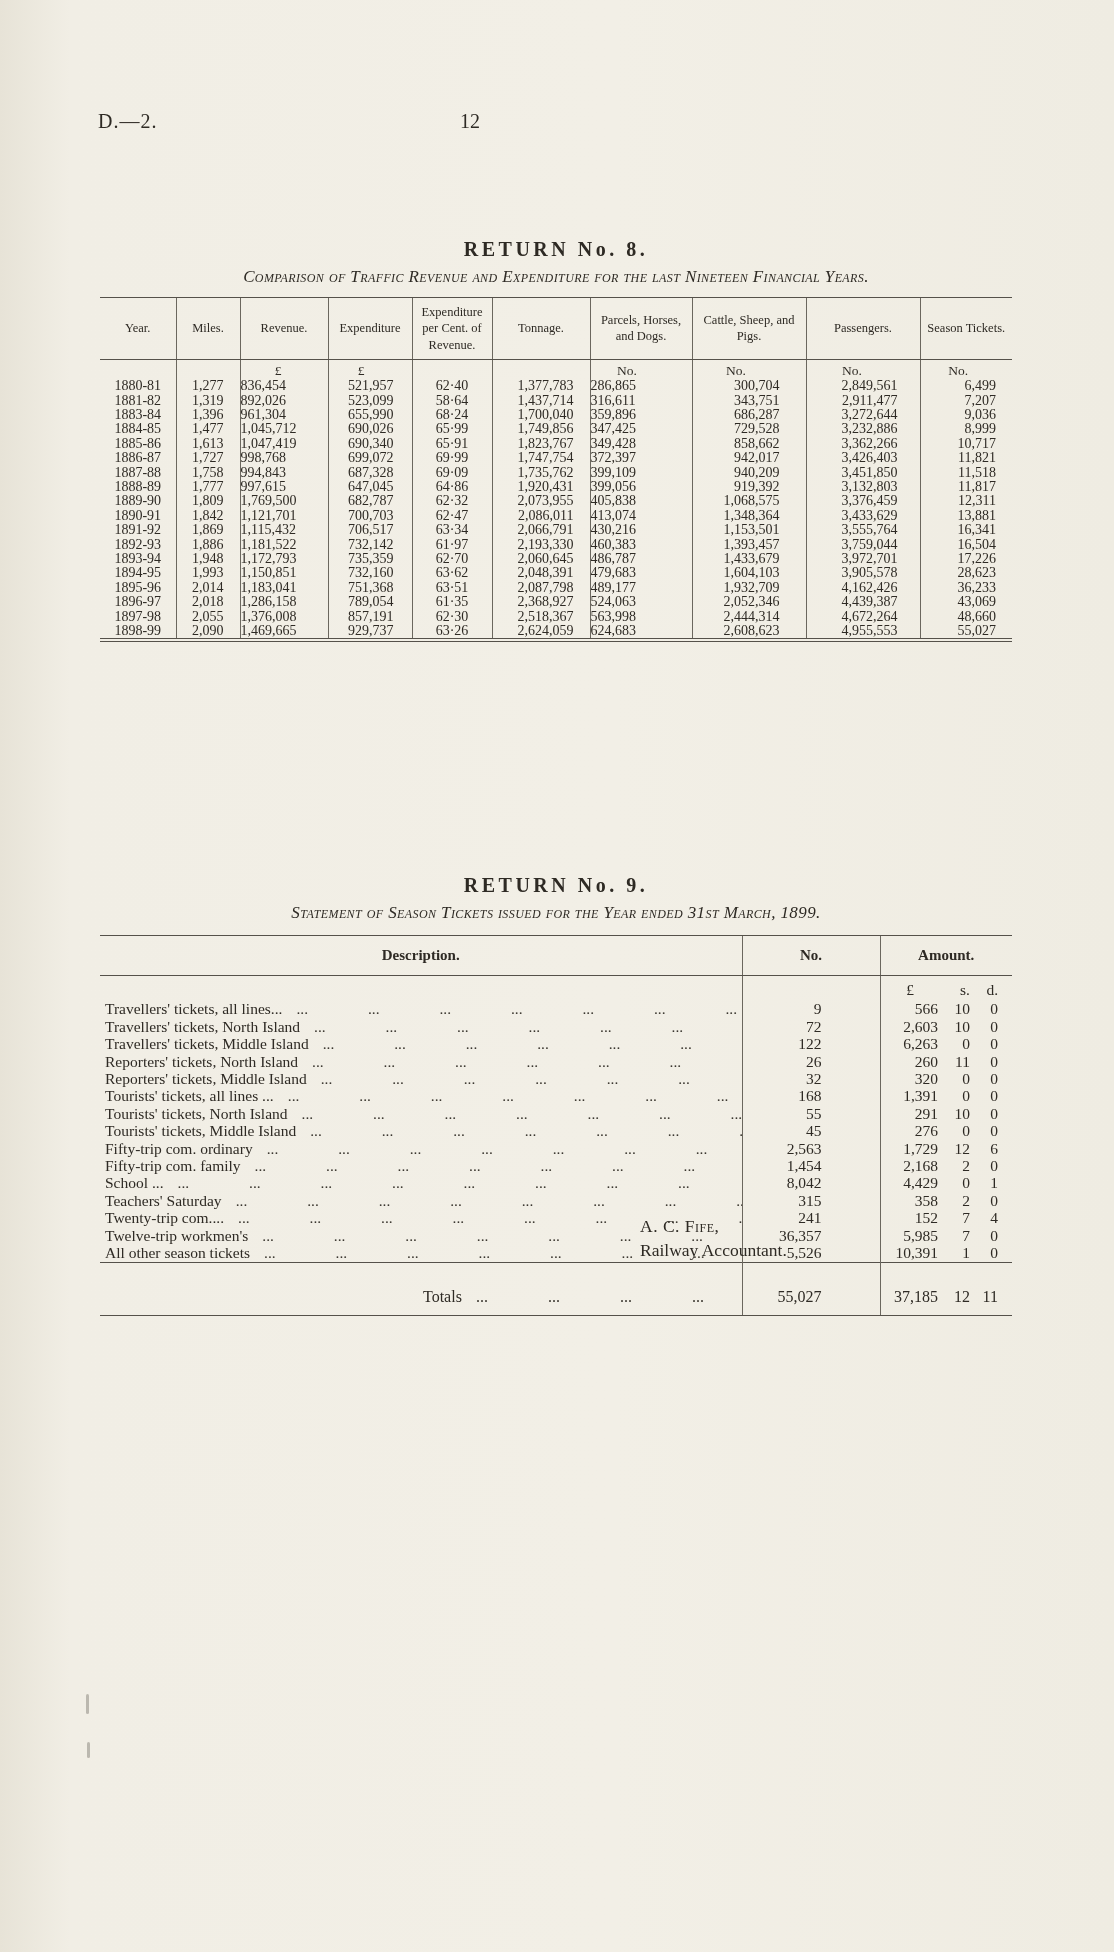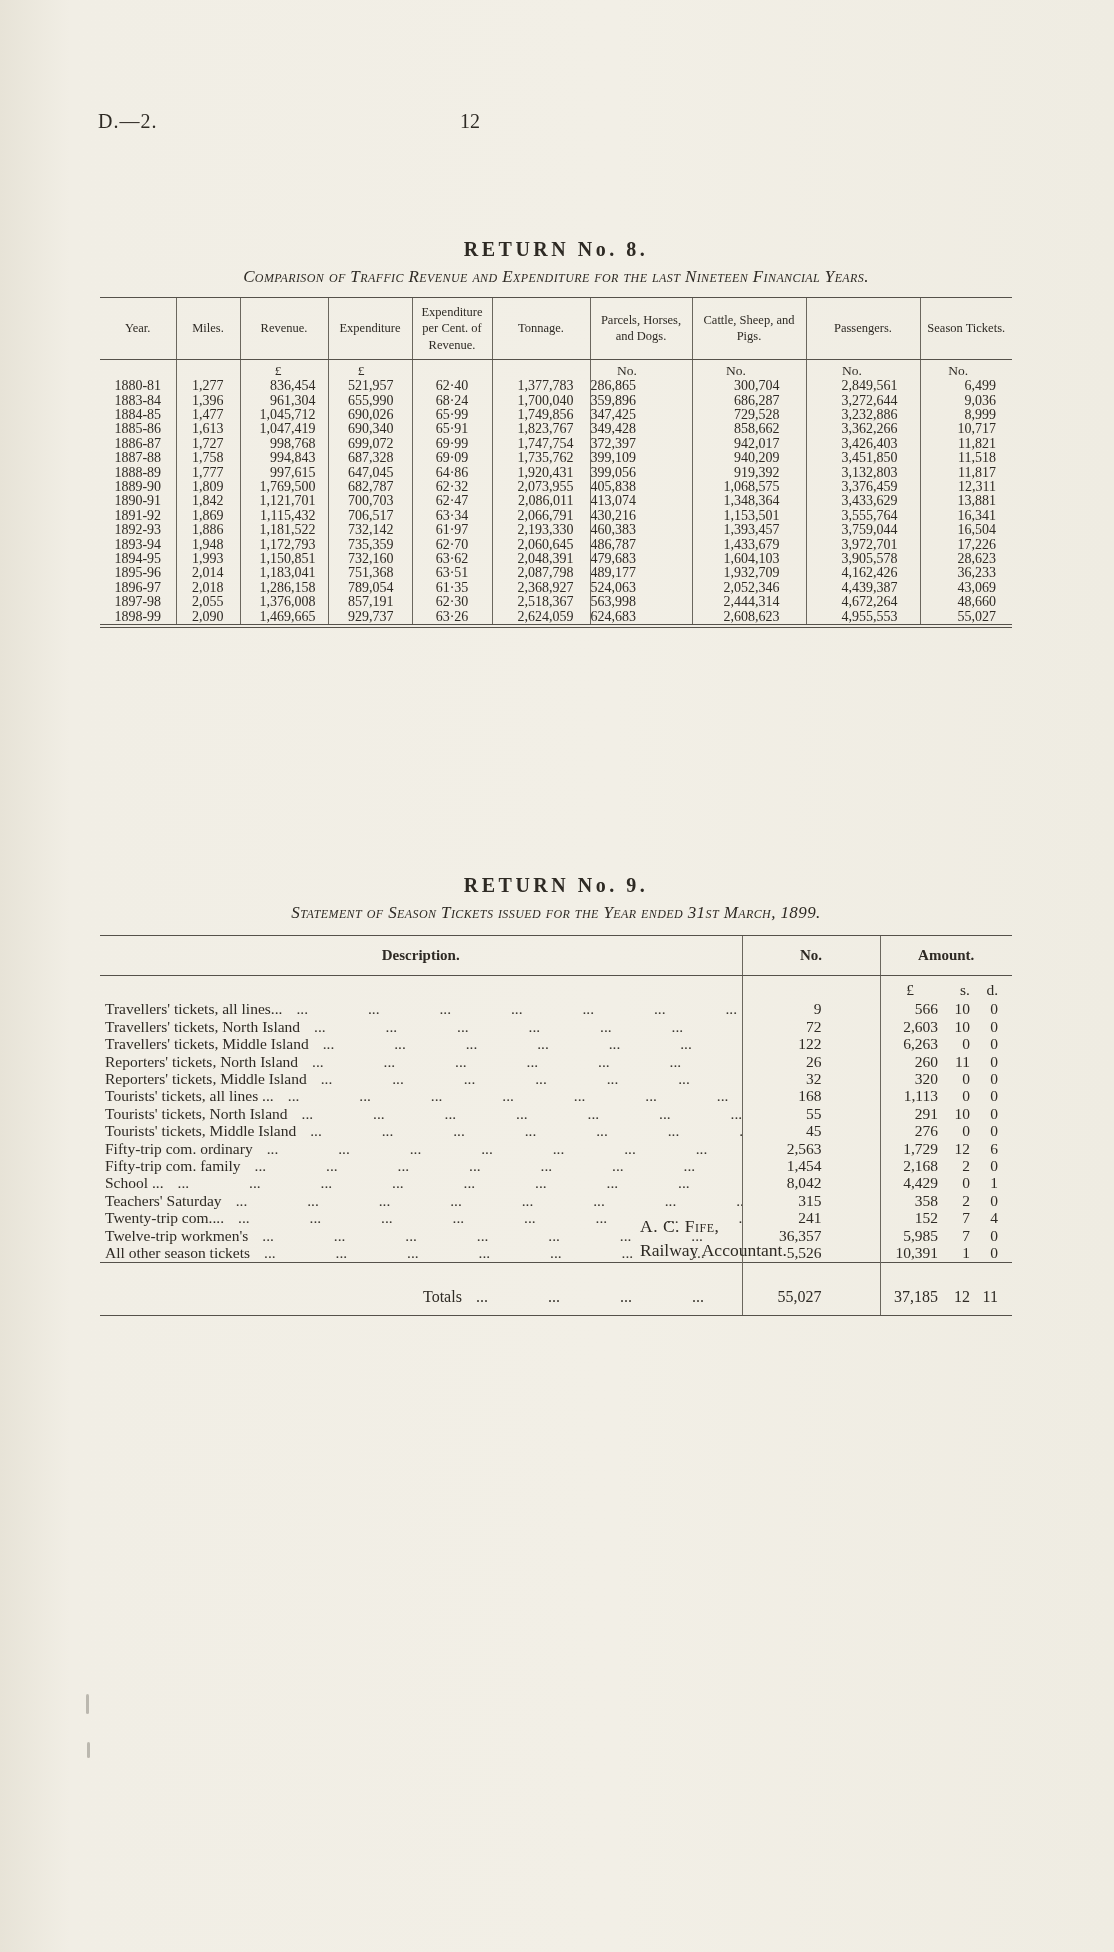--- a/index.html
+++ b/index.html
@@ -29,21 +29,21 @@
   .t1 thead th {
     border-top:1px solid #55514a; border-bottom:1px solid #55514a;
     font-weight:400; font-size:12.5px; line-height:1.3; padding:6px 2px;
     vertical-align:middle; text-align:center;
   }
   .t1 th + th, .t1 td + td { border-left:1px solid #6b675e; }
   .t1 tbody td { font-size:14px; line-height:14.4px; padding:0; white-space:nowrap; }
   .t1 tr.units td { padding-top:4px; padding-bottom:1px; text-align:center !important; font-size:13.5px; }
   .t1 td.c0 { text-align:center; }
   .t1 td.c1 { text-align:right; padding-right:16px; }
-  .t1 td.c2 { text-align:right; padding-right:12px; }
+  .t1 td.c2 { text-align:left; padding-right:12px; }
   .t1 td.c3 { text-align:right; padding-right:18px; }
   .t1 td.c4 { text-align:center; }
   .t1 td.c5 { text-align:right; padding-right:16px; }
   .t1 td.c6 { text-align:left; padding-right:28px; }
   .t1 td.c7 { text-align:right; padding-right:26px; }
   .t1 td.c8 { text-align:right; padding-right:22px; }
   .t1 td.c9 { text-align:right; padding-right:16px; }
 
   
   .t2 { margin-top:12px; }
@@ -139,20 +139,32 @@
     <td class="c2">836,454</td>
     <td class="c3">521,957</td>
     <td class="c4">62·40</td>
     <td class="c5">1,377,783</td>
     <td class="c6">286,865</td>
     <td class="c7">300,704</td>
     <td class="c8">2,849,561</td>
     <td class="c9">6,499</td>
   </tr>
 
+  <tr>
+    <td class="c0">1881-82</td>
+    <td class="c1">1,319</td>
+    <td class="c2">892,026</td>
+    <td class="c3">523,099</td>
+    <td class="c4">58·64</td>
+    <td class="c5">1,437,714</td>
+    <td class="c6">316,611</td>
+    <td class="c7">343,751</td>
+    <td class="c8">2,911,477</td>
+    <td class="c9">7,207</td>
+  </tr>
 
 
   <tr>
     <td class="c0">1883-84</td>
     <td class="c1">1,396</td>
     <td class="c2">961,304</td>
     <td class="c3">655,990</td>
     <td class="c4">68·24</td>
     <td class="c5">1,700,040</td>
     <td class="c6">359,896</td>
@@ -478,21 +490,21 @@
   <tr>
     <td class="desc">
       <div class="descwrap">
         <span class="desc-text">Tourists' tickets, all lines ...</span>
         <span class="leader"></span>
       </div>
     </td>
     <td class="no">168</td>
     <td class="amount">
       <div class="amt">
-        <span class="l">1,113</span>
+        <span class="l">1,391</span>
         <span class="s">0</span>
         <span class="d">0</span>
       </div>
     </td>
   </tr>
 
   <tr>
     <td class="desc">
       <div class="descwrap">
         <span class="desc-text">Tourists' tickets, North Island</span>

